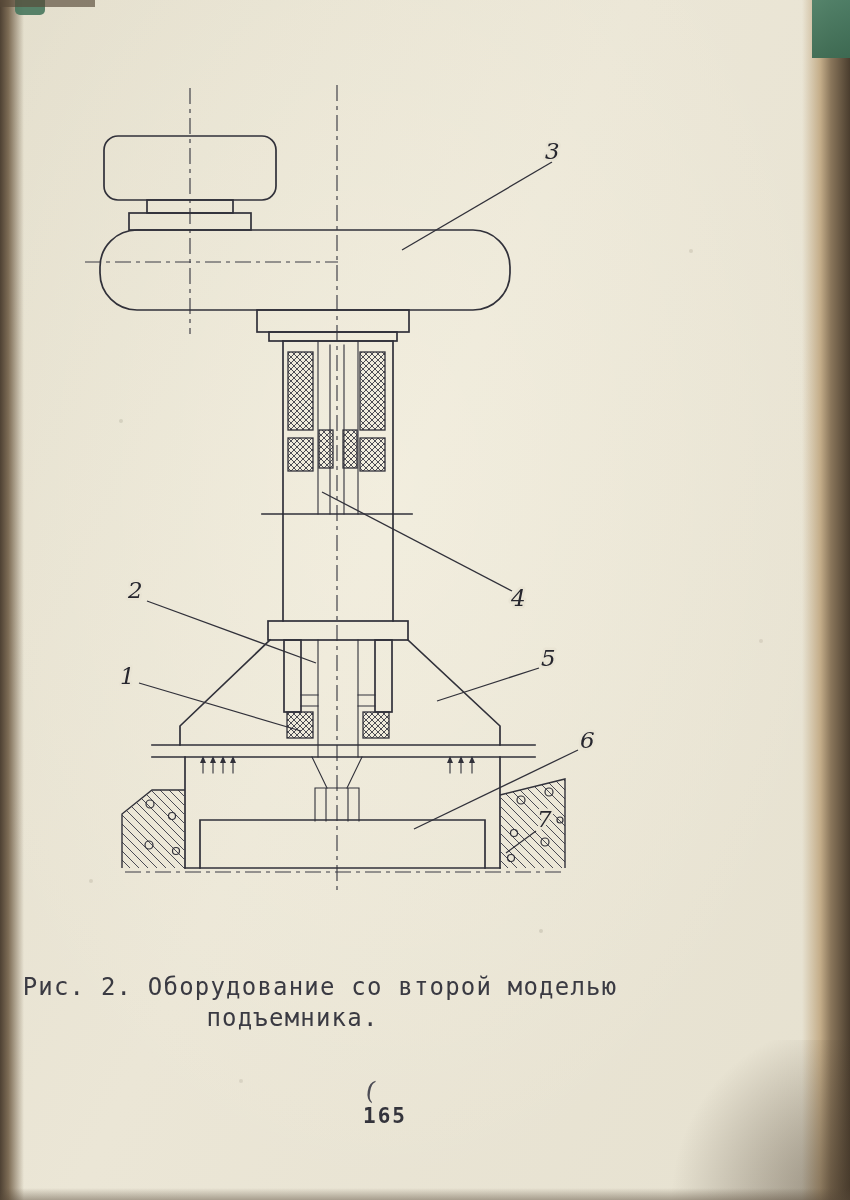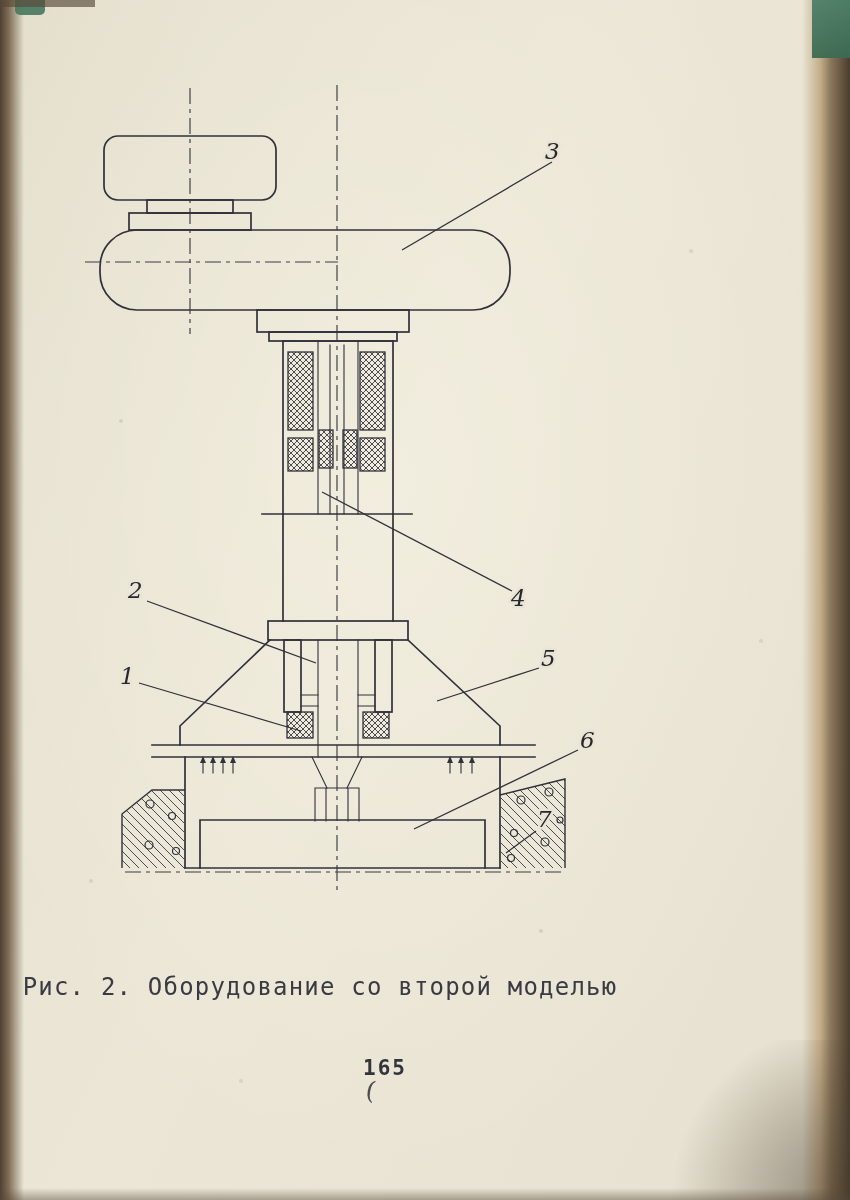--- a/index.html
+++ b/index.html
@@ -39,21 +39,21 @@
   .soil{fill:url(#sh);stroke:none;}
   .soil-edge{stroke:#31313a;stroke-width:1.4;fill:none;}
   .circ{stroke:#31313a;stroke-width:1.2;fill:none;}
   .arrowhead{fill:#31313a;stroke:none;}
   .lbl{font-family:"DejaVu Serif", serif;font-style:italic;font-size:23px;fill:#26262e;
     paint-order:stroke;stroke:#e9e4d4;stroke-width:5px;stroke-linejoin:round;}
   
   .caption{position:absolute;left:10px;top:972px;width:620px;text-align:center;
     color:#3a3a42;font-size:24px;letter-spacing:1.2px;line-height:31px;font-weight:500;}
   .caption .l2{margin-right:55px;}
-  .pagenum{position:absolute;left:335px;top:1056px;width:100px;text-align:center;
+  .pagenum{position:absolute;left:335px;top:1104px;width:100px;text-align:center;
     font-size:21px;letter-spacing:2px;color:#34343c;font-weight:600;}
   .pen-mark{position:absolute;left:366px;top:1076px;font-size:25px;color:#4c4c55;
     transform:rotate(10deg);font-family:"DejaVu Serif", serif;}
 </style>
 </head>
 <body>
 
 <div class="page">
 
   <svg class="fig" width="850" height="1200" viewBox="0 0 850 1200">
@@ -184,20 +184,21 @@
       <text class="lbl" x="128" y="598">2</text>
       <text class="lbl" x="120" y="684">1</text>
       <text class="lbl" x="541" y="666">5</text>
       <text class="lbl" x="580" y="748">6</text>
       <text class="lbl" x="537" y="827">7</text>
     </g>
   </svg>
 
   <div class="caption">
     <div class="l1">Рис. 2. Оборудование со второй моделью</div>
+    <div class="l2">подъемника.</div>
   </div>
 
   <div class="pagenum">165</div>
   <div class="pen-mark">(</div>
 
   <div class="edge-left"></div>
   <div class="edge-right"></div>
   <div class="green-tl"></div>
   <div class="green-tr"></div>
   <div class="top-dark"></div>

